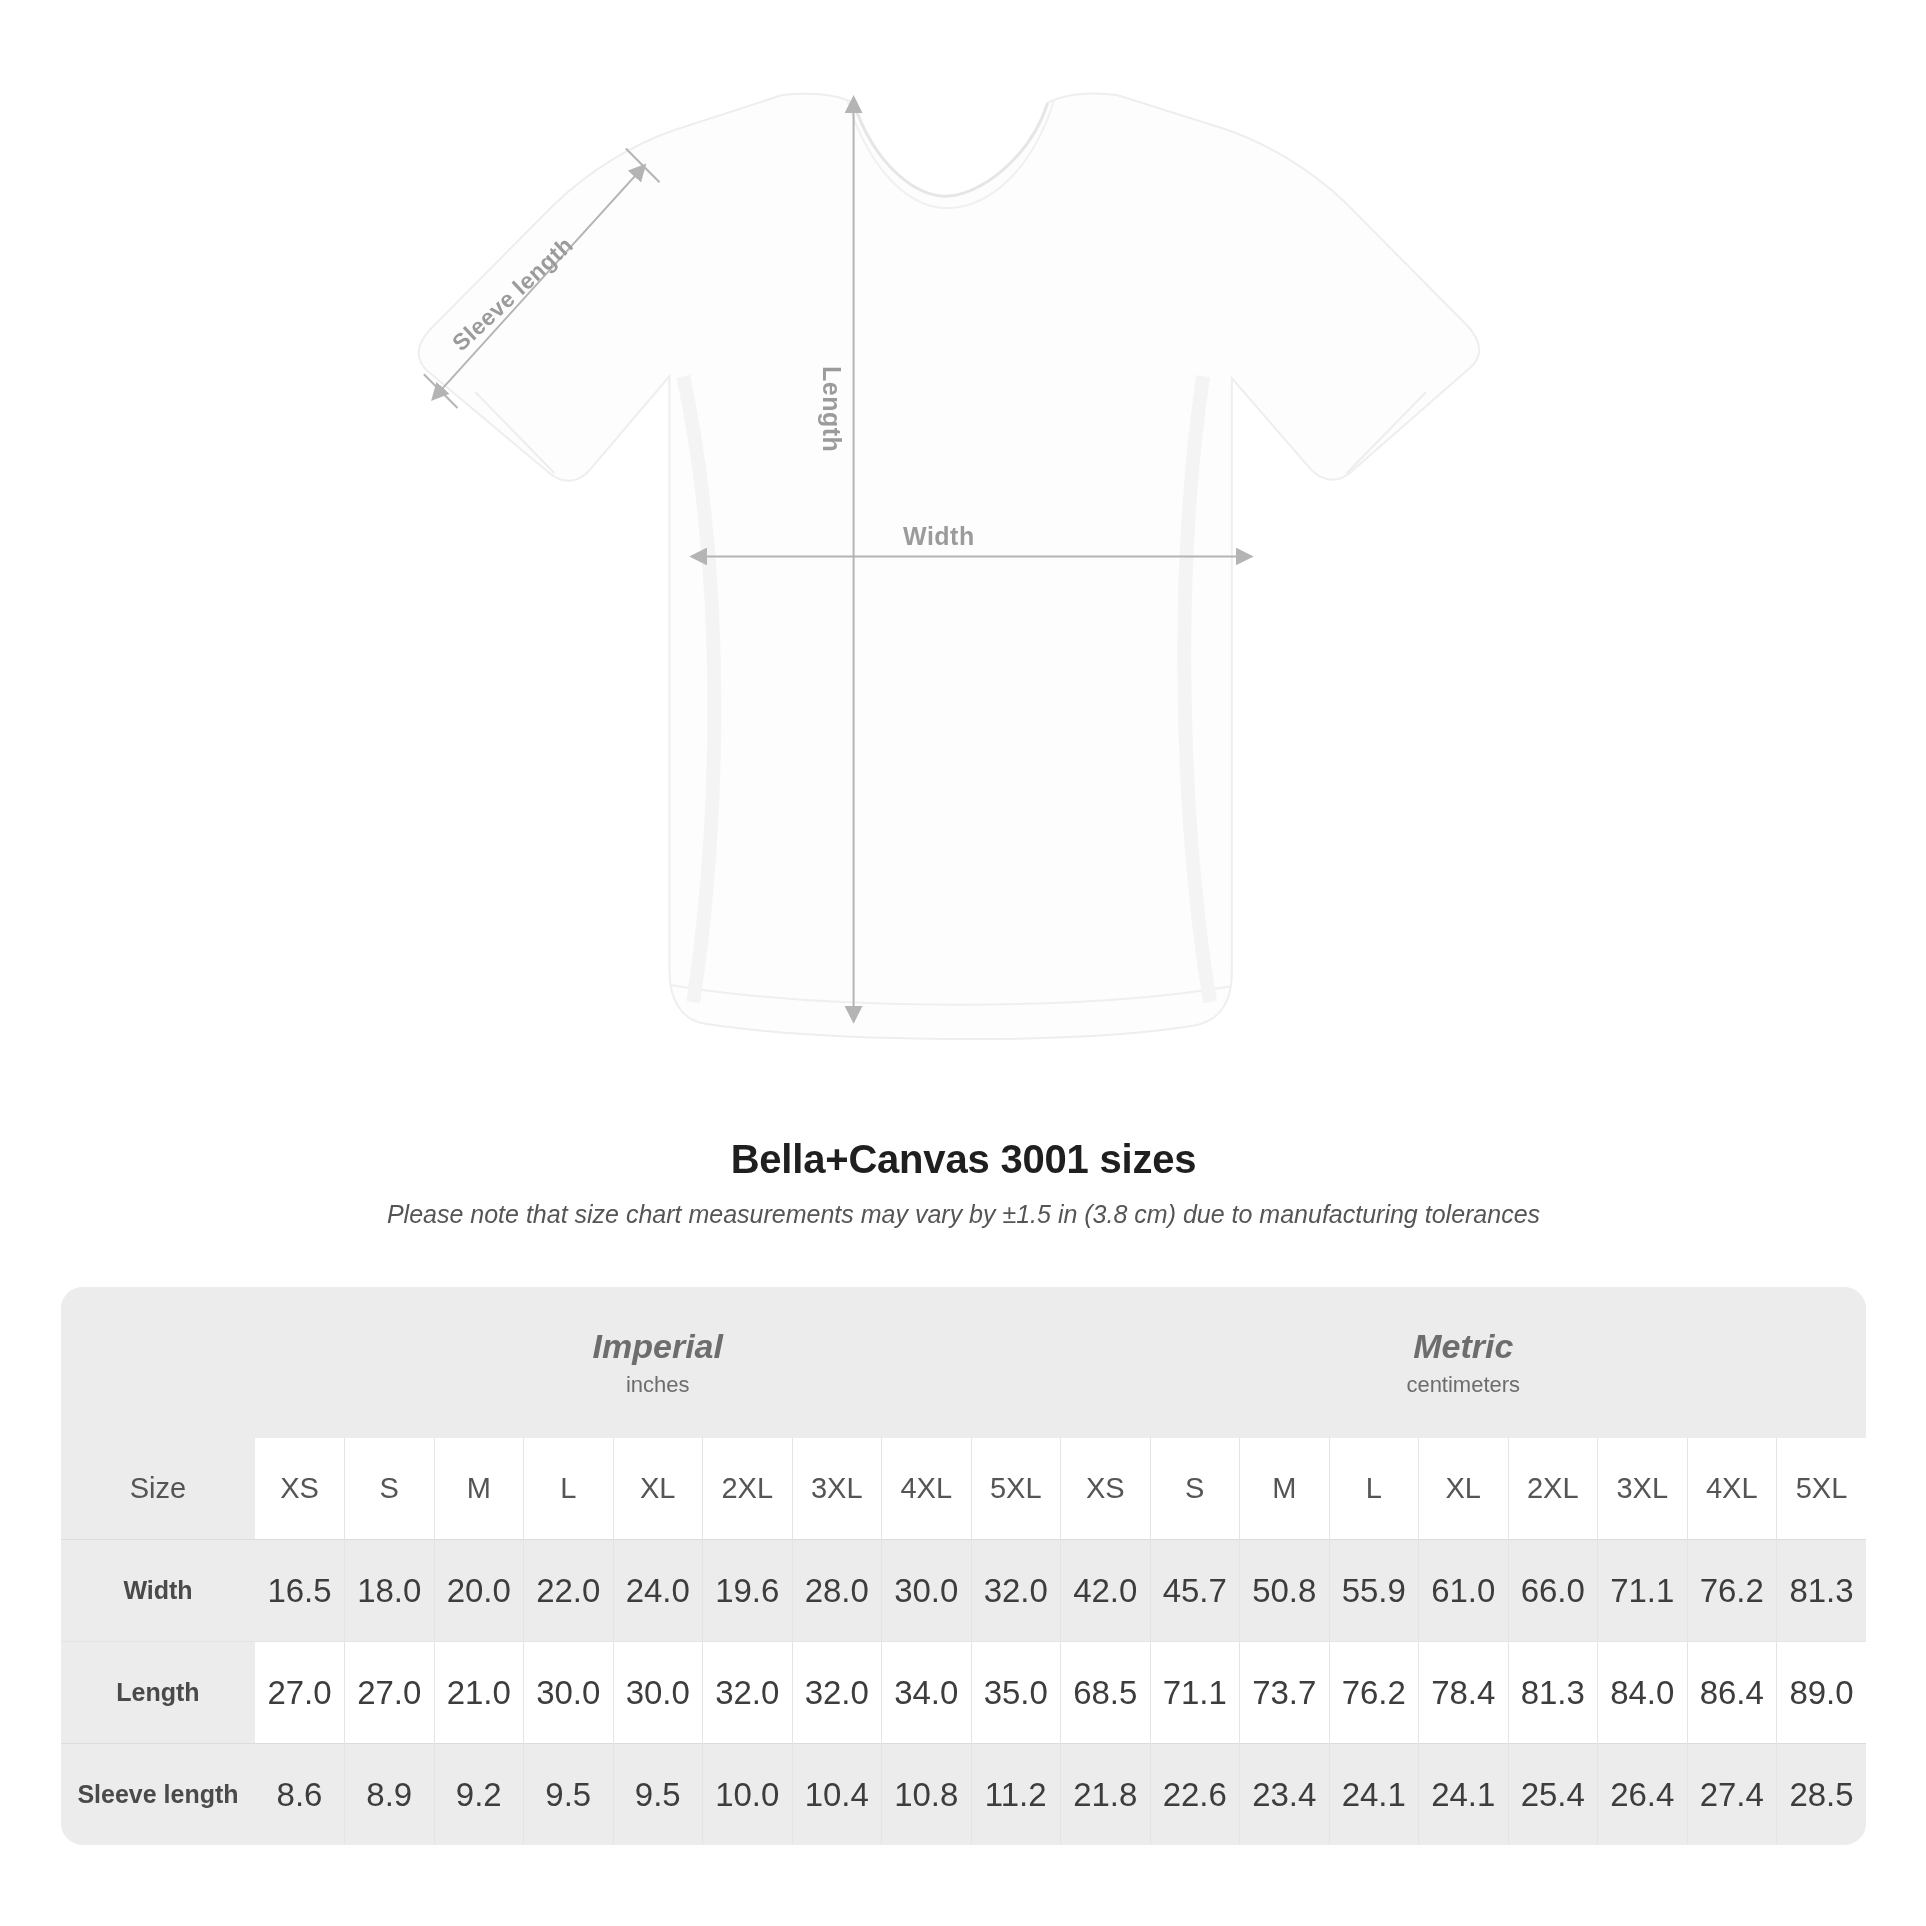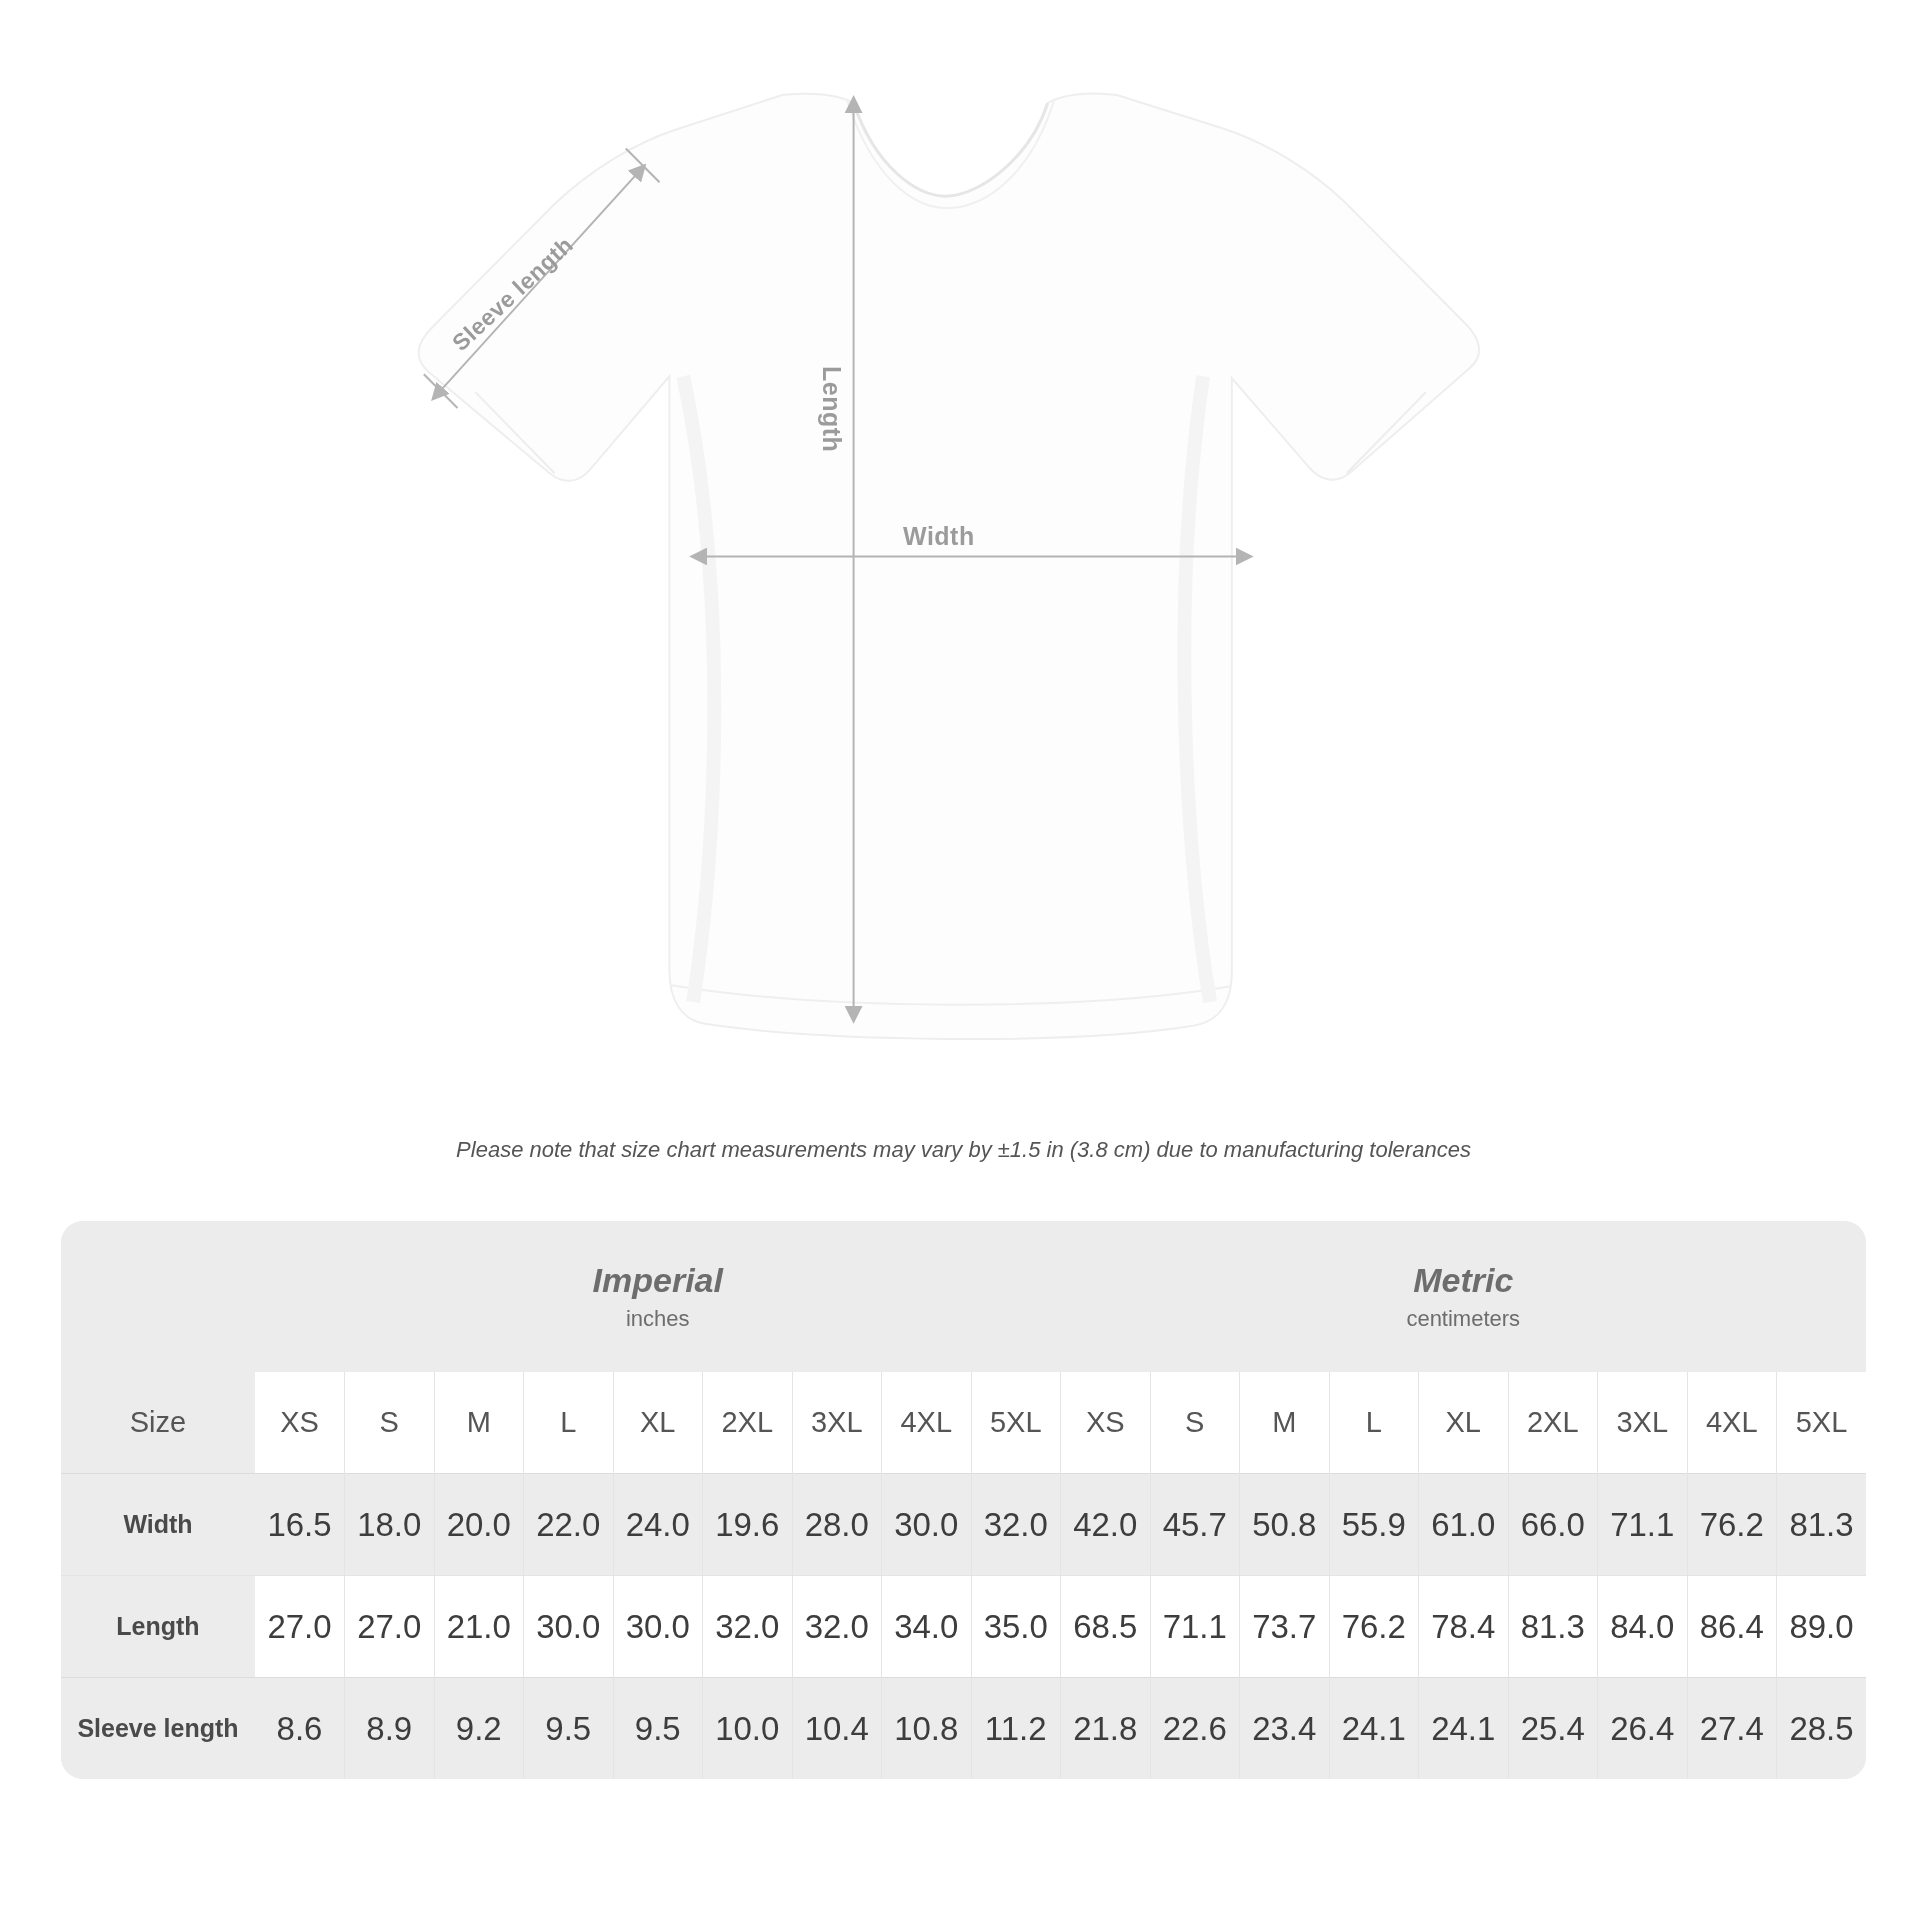--- a/index.html
+++ b/index.html
@@ -63,22 +63,22 @@
     text-align: center;
     margin-top: 28px;
   }
   .chart-title {
     font-size: 40px;
     font-weight: bold;
     color: #1f1f1f;
     letter-spacing: -0.2px;
   }
   .chart-note {
-    margin-top: 0;
-    font-size: 22px;
+    margin-top: 18px;
+    font-size: 25px;
     font-style: italic;
     color: #555555;
   }
 
   
   .table-wrap {
     margin: 58px 61px 0 61px;
     border-radius: 22px;
     overflow: hidden;
     background: #ececec;
@@ -207,20 +207,21 @@
       <line x1="428" y1="378" x2="462" y2="412" stroke="#b4b4b4" stroke-width="2"></line>
       <line x1="632" y1="150" x2="666" y2="184" stroke="#b4b4b4" stroke-width="2"></line>
     </svg>
 
     <div class="dim-label width">Width</div>
     <div class="dim-label length">Length</div>
     <div class="dim-label sleeve">Sleeve length</div>
   </div>
 
   <div class="title-block">
+    <div class="chart-title">Bella+Canvas 3001 sizes</div>
     <div class="chart-note">Please note that size chart measurements may vary by ±1.5 in (3.8 cm) due to manufacturing tolerances</div>
   </div>
 
   <div class="table-wrap">
     <table class="size-table">
       <colgroup>
         <col class="col-rowhead">
       <col>
           <col>
           <col>

